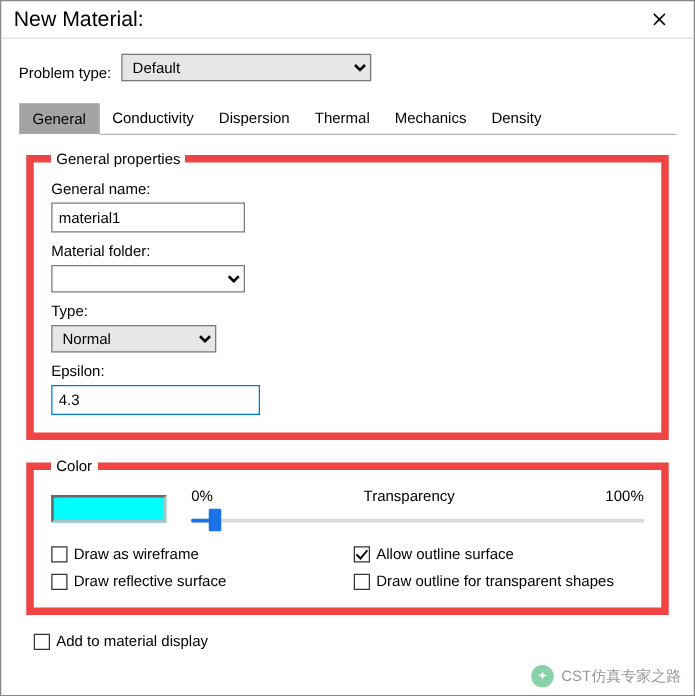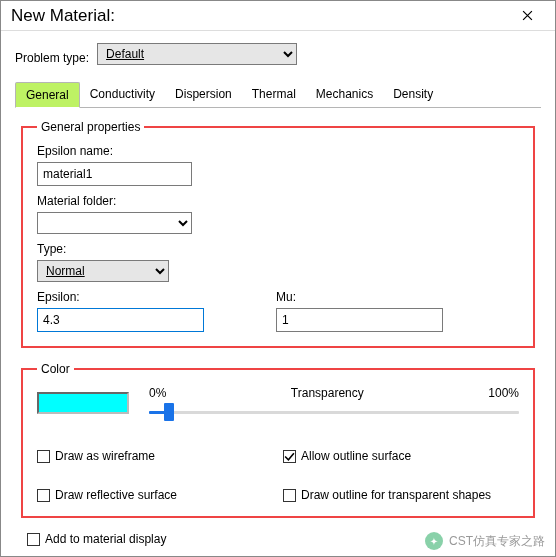--- a/index.html
+++ b/index.html
@@ -5,43 +5,43 @@
   * { box-sizing: border-box; font-family: "Segoe UI", Tahoma, sans-serif; font-size: 12px; }
   body { margin: 0; background: #fff; }
   .window { width: 556px; height: 557px; border: 1px solid #888; background: #fff; position: relative; }
   .titlebar { display: flex; align-items: center; justify-content: space-between; height: 30px; padding: 0 8px 0 10px; border-bottom: 1px solid #ddd; }
   .title { font-size: 17px; color: #000; }
   .close { width: 40px; height: 28px; display: flex; align-items: center; justify-content: center; cursor: pointer; }
   .close svg { width: 11px; height: 11px; }
   .content { padding: 12px 14px 10px 14px; }
   .row { display: flex; align-items: flex-end; margin-bottom: 16px; }
   .lbl { margin-right: 8px; color: #000; }
-  select.combo { height: 22px; border: 1px solid #7a7a7a; background: #e6e6e6; padding: 0 4px; text-decoration: underline; }
+  select.combo { height: 22px; border: 1px solid #7a7a7a; background: #e6e6e6; padding: 0 4px; }
   select.combo-white { height: 22px; border: 1px solid #7a7a7a; background: #fff; padding: 0 4px; }
   .tabs { display: flex; border-bottom: 1px solid #b5b5b5; margin-top: 6px; }
   .tab { padding: 5px 10px 5px 10px; color: #000; cursor: pointer; position: relative; top: 1px; }
-  .tab.active { border: 1px solid #b5b5b5; border-bottom: 1px solid #fff; background: #bef264; border-radius: 2px 2px 0 0; }
+  .tab.active { border: 1px solid #b5b5b5; border-bottom: 1px solid #fff; background: #a3a3a3; border-radius: 2px 2px 0 0; }
   .tabbody { border: none; padding: 12px 6px 6px 6px; }
-  fieldset.group { border: 2px solid #ef4444; margin: 0 0 14px 0; padding: 10px 14px 14px 14px; }
+  fieldset.group { border: 6px solid #ef4444; margin: 0 0 14px 0; padding: 10px 14px 14px 14px; }
   fieldset.group > legend { padding: 0 4px; color: #000; font-size: 12px; }
   .field-col { display: flex; flex-direction: column; gap: 4px; margin-bottom: 8px; }
   input.text { height: 24px; border: 1px solid #7a7a7a; padding: 0 5px; background: #fff; }
   input.text.focused { border: 1px solid #0078d7; }
   .two-col { display: flex; gap: 72px; }
   .two-col .col { flex: 0 0 155px; display: flex; flex-direction: column; gap: 4px; }
   .colorbox { width: 92px; height: 22px; border: 2px inset #bbb; background: #00ffff; cursor: pointer; }
   .color-row { display: flex; align-items: center; gap: 20px; }
   .trans-wrap { flex: 1; }
   .trans-labels { display: flex; justify-content: space-between; font-size: 12px; color: #000; padding: 0 0 2px 0; }
   .slider { position: relative; height: 18px; }
   .slider-track { position: absolute; left: 0; right: 0; top: 9px; height: 3px; background: #d9d9d9; border-radius: 1px; }
   .slider-track-fill { position: absolute; left: 0; top: 9px; height: 3px; background: #1a73e8; width: 6%; border-radius: 1px; }
   .slider-thumb { position: absolute; top: 1px; left: 4%; width: 10px; height: 18px; background: #1a73e8; border-radius: 1px; cursor: pointer; }
   .chk-grid { display: grid; grid-template-columns: 1fr 1fr; row-gap: 8px; column-gap: 10px; margin-top: 12px; }
-  .chk { display: flex; align-items: center; gap: 5px; cursor: pointer; margin-top: 17px; }
+  .chk { display: flex; align-items: center; gap: 5px; cursor: pointer; }
   .chk-box { width: 13px; height: 13px; border: 1px solid #333; display: flex; align-items: center; justify-content: center; background: #fff; }
   .chk-box svg { width: 11px; height: 11px; display: none; }
   .chk.checked .chk-box svg { display: block; }
   .bottom-chk { margin: 6px 0 0 6px; }
   .watermark { position: absolute; right: 10px; bottom: 6px; display: flex; align-items: center; gap: 6px; opacity: 0.6; font-size: 11px; color: #555; pointer-events: none; }
   .watermark .wm-icon { width: 18px; height: 18px; border-radius: 50%; background: #3cb371; display: flex; align-items: center; justify-content: center; color: #fff; font-size: 10px; }
 </style>
 </head>
 <body>
 
@@ -72,21 +72,21 @@
       <div class="tab">Mechanics</div>
       <div class="tab">Density</div>
     </div>
 
     <div class="tabbody">
 
       <fieldset class="group">
         <legend>General properties</legend>
 
         <div class="field-col">
-          <span>Epsilon name:</span>
+          <span>General name:</span>
           <input class="text" style="width: 155px;" value="material1">
         </div>
 
         <div class="field-col">
           <span>Material folder:</span>
           <select class="combo-white" style="width:155px">
             <option></option>
           </select>
         </div>
 
@@ -94,24 +94,20 @@
           <span>Type:</span>
           <select class="combo" style="width:132px">
             <option>Normal</option>
           </select>
         </div>
 
         <div class="two-col">
           <div class="col">
             <span>Epsilon:</span>
             <input class="text focused" value="4.3" style="">
-          </div>
-          <div class="col">
-            <span>Mu:</span>
-            <input class="text" value="1" style="">
           </div>
         </div>
       </fieldset>
 
       <fieldset class="group">
         <legend>Color</legend>
 
         <div class="color-row">
           <div class="colorbox"></div>
           <div class="trans-wrap">

